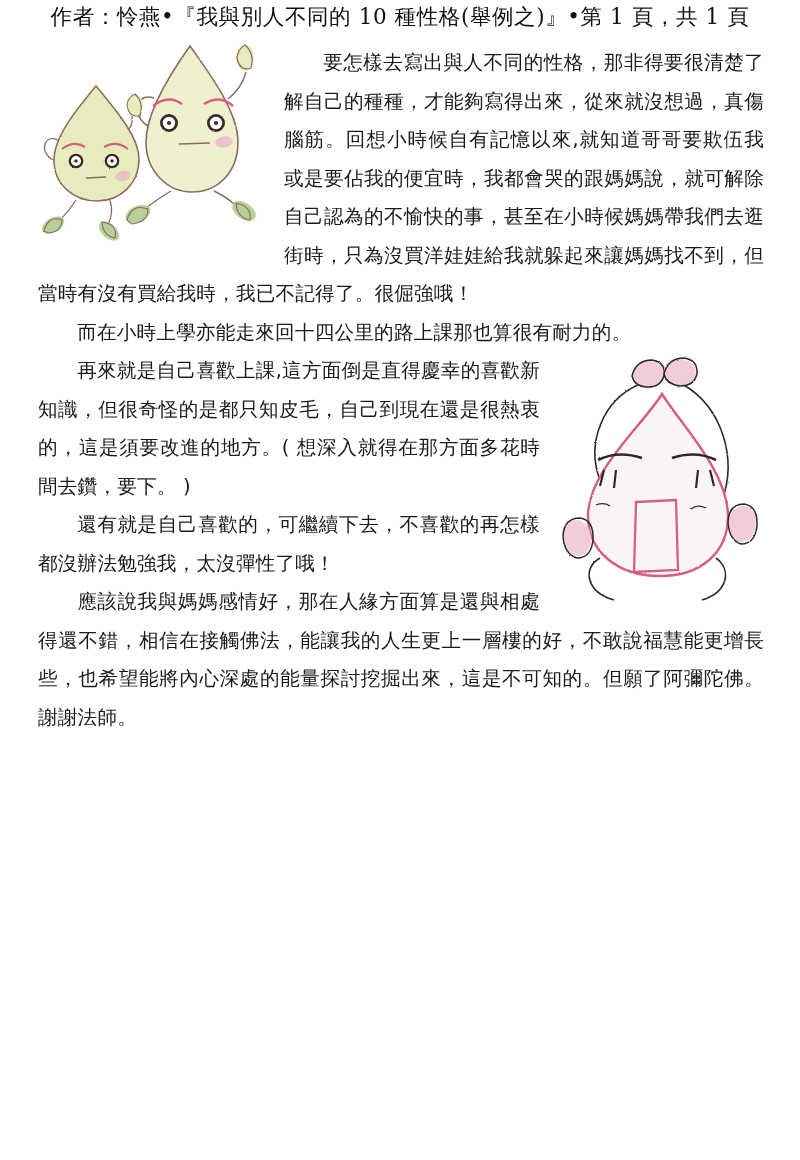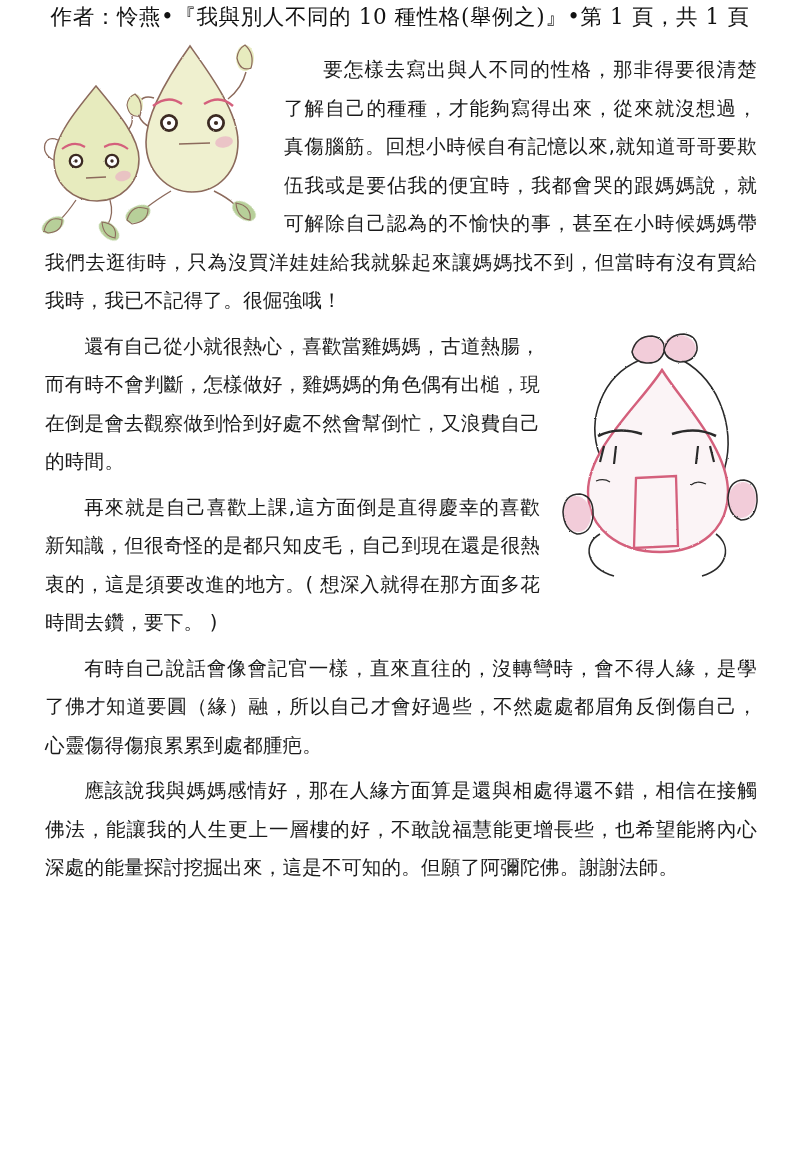--- a/index.html
+++ b/index.html
@@ -48,21 +48,21 @@
     width: 726px;
     font-size: 19.6px;
     line-height: 38.5px;
     text-align: justify;
     text-justify: inter-character;
     color: #1a1a1a;
     letter-spacing: 0.2px;
   }
 
   .doc-body p {
-    margin: 7px;
+    margin: 0;
     text-indent: 2em;
     text-align: justify;
   }
 
   
   .art-left {
     float: left;
     width: 232px;
     height: 196px;
     margin: 0 14px 0 0;
@@ -174,20 +174,21 @@
           <ellipse class="crayon-fill-green" filter="url(#grain1)" cx="207" cy="14" rx="9" ry="13"></ellipse>
           <path class="crayon-line-brown" stroke-width="1.2" d="M207 1 Q217 10 213 24 Q202 28 199 14 Q200 5 207 1 Z"></path>
           <ellipse class="crayon-fill-green" filter="url(#grain1)" cx="97" cy="61" rx="8" ry="11"></ellipse>
           <path class="crayon-line-brown" stroke-width="1.1" d="M97 50 Q106 58 102 72 Q91 74 89 61 Q90 53 97 50 Z"></path>
         </g>
       </svg>
     </div>
 
     <p>要怎樣去寫出與人不同的性格，那非得要很清楚了解自己的種種，才能夠寫得出來，從來就沒想過，真傷腦筋。回想小時候自有記憶以來‚就知道哥哥要欺伍我或是要佔我的便宜時，我都會哭的跟媽媽說，就可解除自己認為的不愉快的事，甚至在小時候媽媽帶我們去逛街時，只為沒買洋娃娃給我就躲起來讓媽媽找不到，但當時有沒有買給我時，我已不記得了。很倔強哦！</p>
 
+    <p>而在小時上學亦能走來回十四公里的路上課那也算很有耐力的。</p>
 
 
 
     <div class="art-right">
       <svg viewBox="0 0 208 252" width="208" height="252" aria-hidden="true">
         <defs>
           <filter id="rough2" x="-20%" y="-20%" width="140%" height="140%">
             <feTurbulence type="fractalNoise" baseFrequency="0.85" numOctaves="3" result="n2"></feTurbulence>
             <feDisplacementMap in="SourceGraphic" in2="n2" scale="1.7" xChannelSelector="R" yChannelSelector="G"></feDisplacementMap>
           </filter>
@@ -231,23 +232,22 @@
           <path class="crayon-line-black" stroke-width="1.6" d="M160 206 C176 218 172 240 146 248"></path>
 
           <ellipse class="crayon-fill-pinkhand" filter="url(#grain2)" cx="21" cy="186" rx="14" ry="18" transform="rotate(-8 21 186)"></ellipse>
           <path class="crayon-line-black" stroke-width="1.5" d="M7 184 Q8 166 24 166 Q38 168 37 188 Q35 206 21 206 Q8 202 7 184 Z"></path>
           <ellipse class="crayon-fill-pinkhand" filter="url(#grain2)" cx="186" cy="172" rx="14" ry="18" transform="rotate(8 186 172)"></ellipse>
           <path class="crayon-line-black" stroke-width="1.5" d="M172 170 Q173 152 188 152 Q202 154 201 174 Q199 192 185 192 Q173 188 172 170 Z"></path>
         </g>
       </svg>
     </div>
 
-    <p>還有自己從小就很熱心，喜歡當雞媽媽，古道熱腸，而有時不會判斷，怎樣做好，雞媽媽的角色偶有出槌，現在倒是會去觀察做到恰到好處不然會幫倒忙，又浪費自己的時間。</p>
 
     <p>再來就是自己喜歡上課‚這方面倒是直得慶幸的喜歡新知識，但很奇怪的是都只知皮毛，自己到現在還是很熱衷的，這是須要改進的地方。( 想深入就得在那方面多花時間去鑽，要下。 )</p>
 
-
-    <p>有時自己說話會像會記官一樣，直來直往的，沒轉彎時，會不得人緣，是學了佛才知道要圓（緣）融，所以自己才會好過些，不然處處都眉角反倒傷自己，心靈傷得傷痕累累到處都腫疤。</p>
+    <p>還有就是自己喜歡的，可繼續下去，不喜歡的再怎樣都沒辦法勉強我，太沒彈性了哦！</p>
+
 
     <p>應該說我與媽媽感情好，那在人緣方面算是還與相處得還不錯，相信在接觸佛法，能讓我的人生更上一層樓的好，不敢說福慧能更增長些，也希望能將內心深處的能量探討挖掘出來，這是不可知的。但願了阿彌陀佛。謝謝法師。</p>
 
   </div>
 </div>
 
 </body></html>

